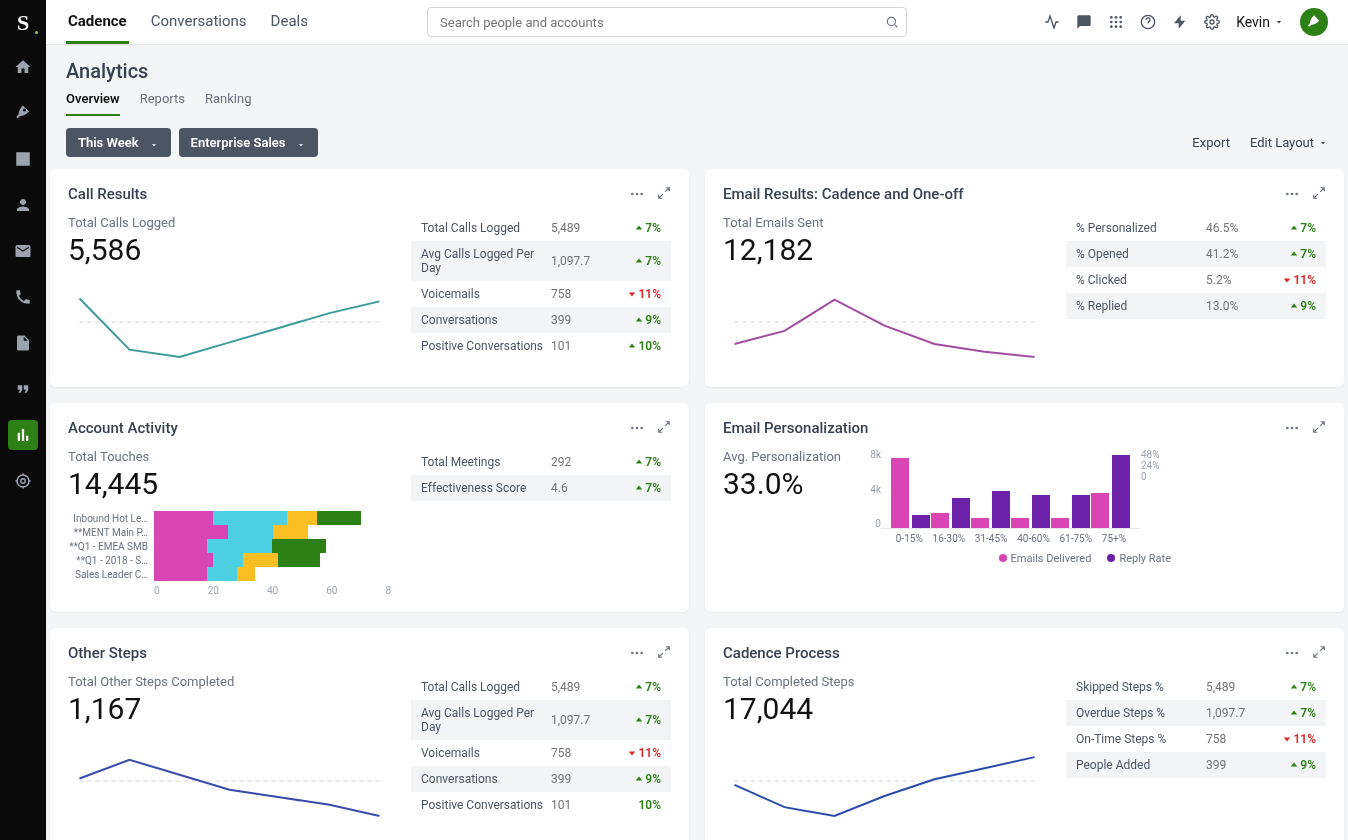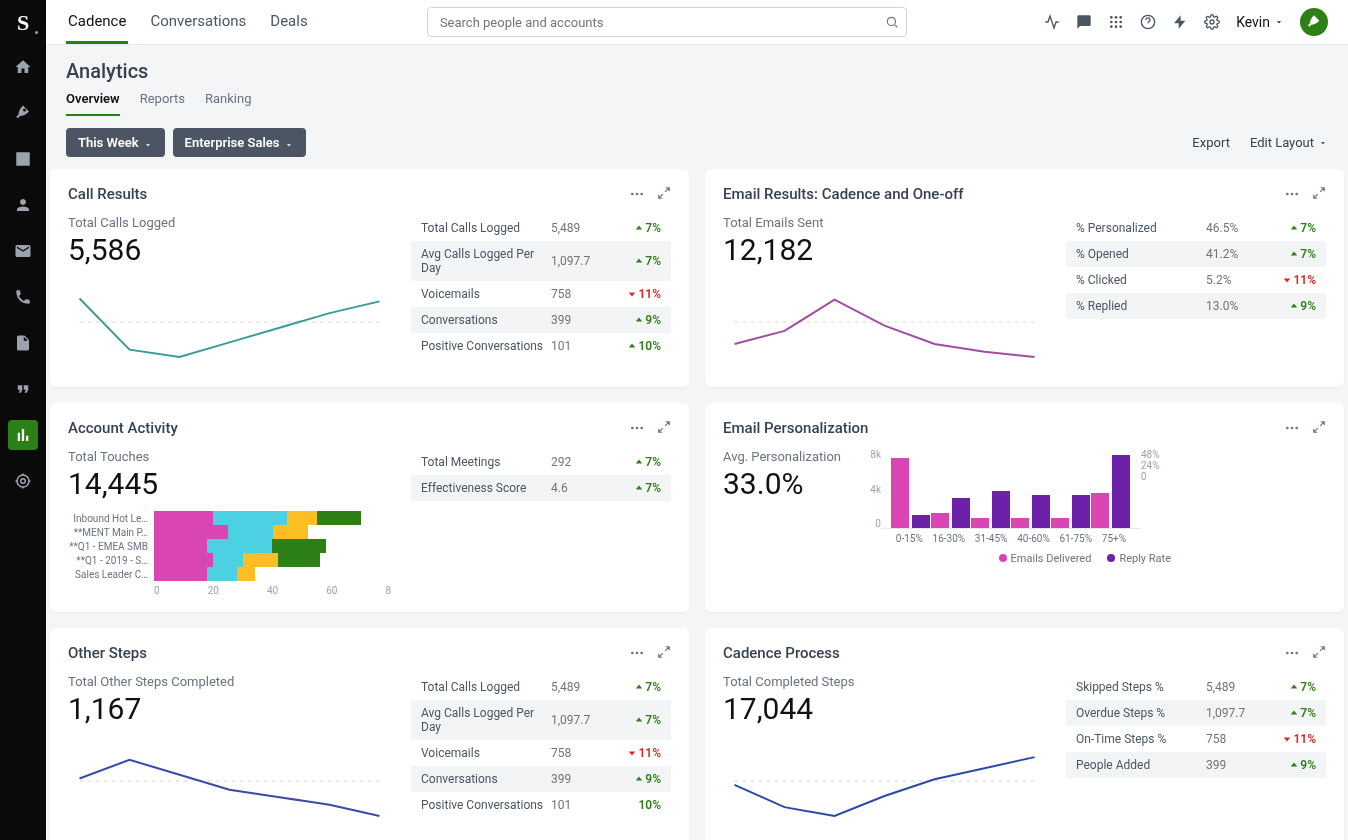--- a/index.html
+++ b/index.html
@@ -8,35 +8,35 @@
 .sidebar{width:46px;background:#0a0a0a;display:flex;flex-direction:column;align-items:center;padding-top:10px;gap:16px}
 .sidebar-logo{width:26px;height:26px;display:flex;align-items:center;justify-content:center;color:#fff;font-weight:bold;font-size:22px;font-family:Georgia,serif;position:relative}
 .sidebar-logo::after{content:'';position:absolute;bottom:2px;right:-2px;width:3px;height:3px;background:#8cc63f;border-radius:50%}
 .sidebar-item{width:30px;height:30px;display:flex;align-items:center;justify-content:center;color:#9ca3af;cursor:pointer;border-radius:4px}
 .sidebar-item.active{background:#2d8016;color:#fff}
 .sidebar-item svg{width:18px;height:18px}
 .main{flex:1;display:flex;flex-direction:column;overflow:hidden}
 .topbar{height:45px;background:#fff;display:flex;align-items:center;padding:0 20px;border-bottom:1px solid #e5e7eb}
 .topnav{display:flex;gap:20px;height:100%}
 .topnav-item{display:flex;align-items:center;color:#4b5563;font-size:15px;cursor:pointer;border-bottom:3px solid transparent;padding:0 2px}
-.topnav-item.active{color:#111;font-weight:400;border-bottom-color:#2d8016}
+.topnav-item.active{color:#111;font-weight:700;border-bottom-color:#2d8016}
 .search-wrap{margin-left:auto;margin-right:auto;position:relative}
 .search-input{width:480px;height:30px;border:1px solid #d1d5db;border-radius:4px;padding:0 32px 0 12px;font-size:13px;color:#6b7280}
 .search-icon-wrap{position:absolute;right:8px;top:7px;color:#6b7280}
 .topbar-right{display:flex;align-items:center;gap:16px;margin-left:20px}
 .topbar-icon{color:#4b5563;cursor:pointer;display:flex}
 .user-name{font-size:14px;color:#111;display:flex;align-items:center;gap:4px;cursor:pointer}
 .avatar{width:28px;height:28px;border-radius:50%;background:#2d8016;display:flex;align-items:center;justify-content:center;color:#fff}
 .page-header{padding:14px 20px 0}
 .page-title{font-size:20px;color:#374151;font-weight:500;margin-bottom:8px}
 .tabs{display:flex;gap:20px;margin-bottom:12px}
 .tab{font-size:13px;color:#6b7280;padding-bottom:8px;border-bottom:2px solid transparent;cursor:pointer}
 .tab.active{color:#111;font-weight:600;border-bottom-color:#2d8016}
 .toolbar{display:flex;align-items:center;gap:8px;padding:0 20px 12px}
-.pill{background:#4b5563;color:#fff;padding:7px 12px;border-radius:4px;font-size:13px;font-weight:600;display:flex;align-items:flex-end;gap:4px;cursor:pointer}
+.pill{background:#4b5563;color:#fff;padding:7px 12px;border-radius:4px;font-size:13px;font-weight:600;display:flex;align-items:flex-end;gap:10px;cursor:pointer}
 .toolbar-right{margin-left:auto;display:flex;gap:20px;align-items:center}
 .btn-text{font-size:13px;color:#374151;cursor:pointer;display:flex;align-items:center;gap:4px}
 .grid{display:grid;grid-template-columns:1fr 1fr;gap:16px;padding:0 4px 20px;overflow-y:auto;flex:1}
 .card{background:#fff;border-radius:6px;padding:16px 18px;box-shadow:0 1px 2px rgba(0,0,0,0.05)}
 .card-header{display:flex;align-items:center;margin-bottom:12px}
 .card-title{font-size:15px;color:#374151;font-weight:500}
 .card-actions{margin-left:auto;display:flex;gap:12px;color:#6b7280}
 .card-actions span{cursor:pointer;display:flex}
 .card-body{display:flex;gap:20px}
 .card-left{flex:1;min-width:0}
@@ -391,21 +391,21 @@
               <div class="hbar-row">
                 <div class="hbar-label">**Q1 - EMEA SMB</div>
                 <div class="hbar-track">
                   <div class="hbar-seg" style="width:22.5%;background:#d946b4"></div>
                   <div class="hbar-seg" style="width:27.500000000000004%;background:#4dd0e1"></div>
                   <div class="hbar-seg" style="width:0%;background:#fbbf24"></div>
                   <div class="hbar-seg" style="width:22.5%;background:#2d8016"></div>
                 </div>
               </div>
               <div class="hbar-row">
-                <div class="hbar-label">**Q1 - 2019 - S…</div>
+                <div class="hbar-label">**Q1 - 2018 - S…</div>
                 <div class="hbar-track">
                   <div class="hbar-seg" style="width:25%;background:#d946b4"></div>
                   <div class="hbar-seg" style="width:12.5%;background:#4dd0e1"></div>
                   <div class="hbar-seg" style="width:15%;background:#fbbf24"></div>
                   <div class="hbar-seg" style="width:17.5%;background:#2d8016"></div>
                 </div>
               </div>
               <div class="hbar-row">
                 <div class="hbar-label">Sales Leader C…</div>
                 <div class="hbar-track">

